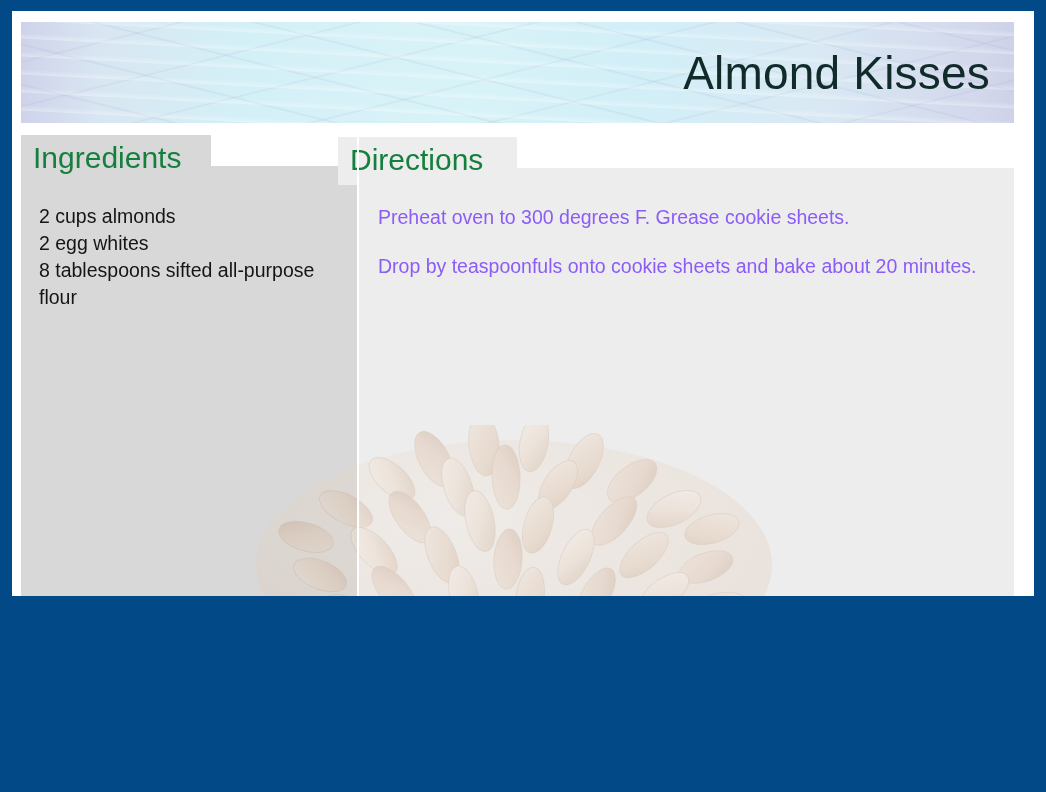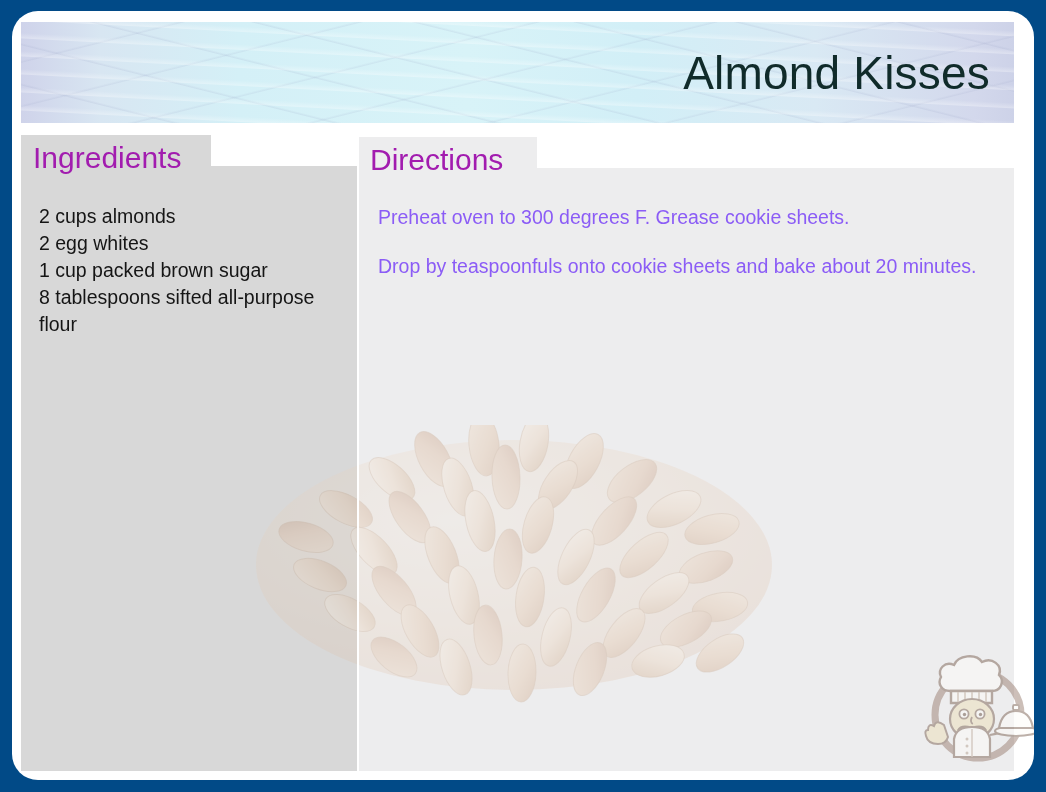--- a/index.html
+++ b/index.html
@@ -19,24 +19,23 @@
     height: 792px;
     background: #014a87;          
     box-sizing: border-box;
     overflow: hidden;
   }
   #slide-inner {
     position: absolute;
     left: 12px;
     top: 11px;
     width: 1022px;
-    height: 769px;
+    height: 585px;
     background: #ffffff;
     overflow: hidden;
-    border-radius: 26px;
   }
 
   
   .banner {
     position: absolute;
     left: 9px;
     top: 11px;
     width: 993px;
     height: 101px;
     overflow: hidden;
@@ -113,35 +112,35 @@
     width: 656px;
     height: 603px;
     background: #ededee;
   }
 
   
   .tab {
     position: absolute;
     font-size: 30px;
     line-height: 38px;
-    color: #a21caf;
+    color: #15803d;
     font-weight: 400;
     padding: 4px 0 6px 12px;
     box-sizing: border-box;
     white-space: nowrap;
   }
   .tab-ingredients {
     left: 9px;
     top: 124px;
     width: 190px;
     height: 48px;
     background: #d8d8d8;
   }
   .tab-directions {
-    left: 346px;
+    left: 326px;
     top: 126px;
     width: 179px;
     height: 48px;
     background: #ededee;
   }
 
   
   .ingredients-list {
     position: absolute;
     left: 19px;
@@ -309,21 +308,20 @@
     </div>
 
     <div class="panel-divider"></div>
 
     <div class="tab tab-ingredients">Ingredients</div>
     <div class="tab tab-directions">Directions</div>
 
     <div class="ingredients-list">
       <span class="ing-line">2 cups almonds</span>
       <span class="ing-line">2 egg whites</span>
-      <span class="ing-line">1 cup packed brown sugar</span>
       <span class="ing-line">8 tablespoons sifted all-purpose flour</span>
     </div>
 
     <div class="directions-body">
       <p>Preheat oven to 300 degrees F.  Grease cookie sheets.</p>
       <p>Drop by teaspoonfuls onto cookie sheets and bake about 20 minutes.</p>
     </div>
 
     <div class="chef-logo">
       <svg viewBox="0 0 118 122" xmlns="http://www.w3.org/2000/svg" aria-hidden="true">

